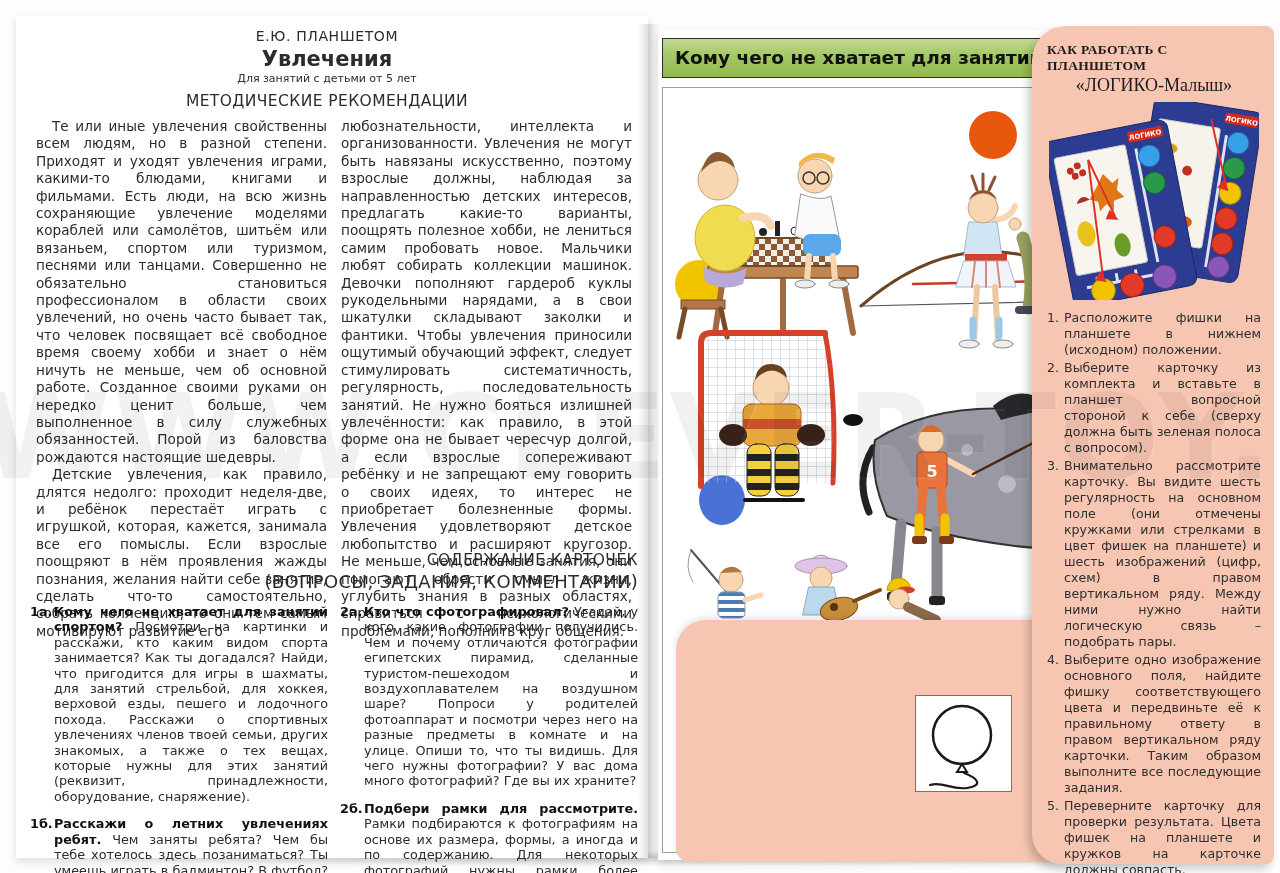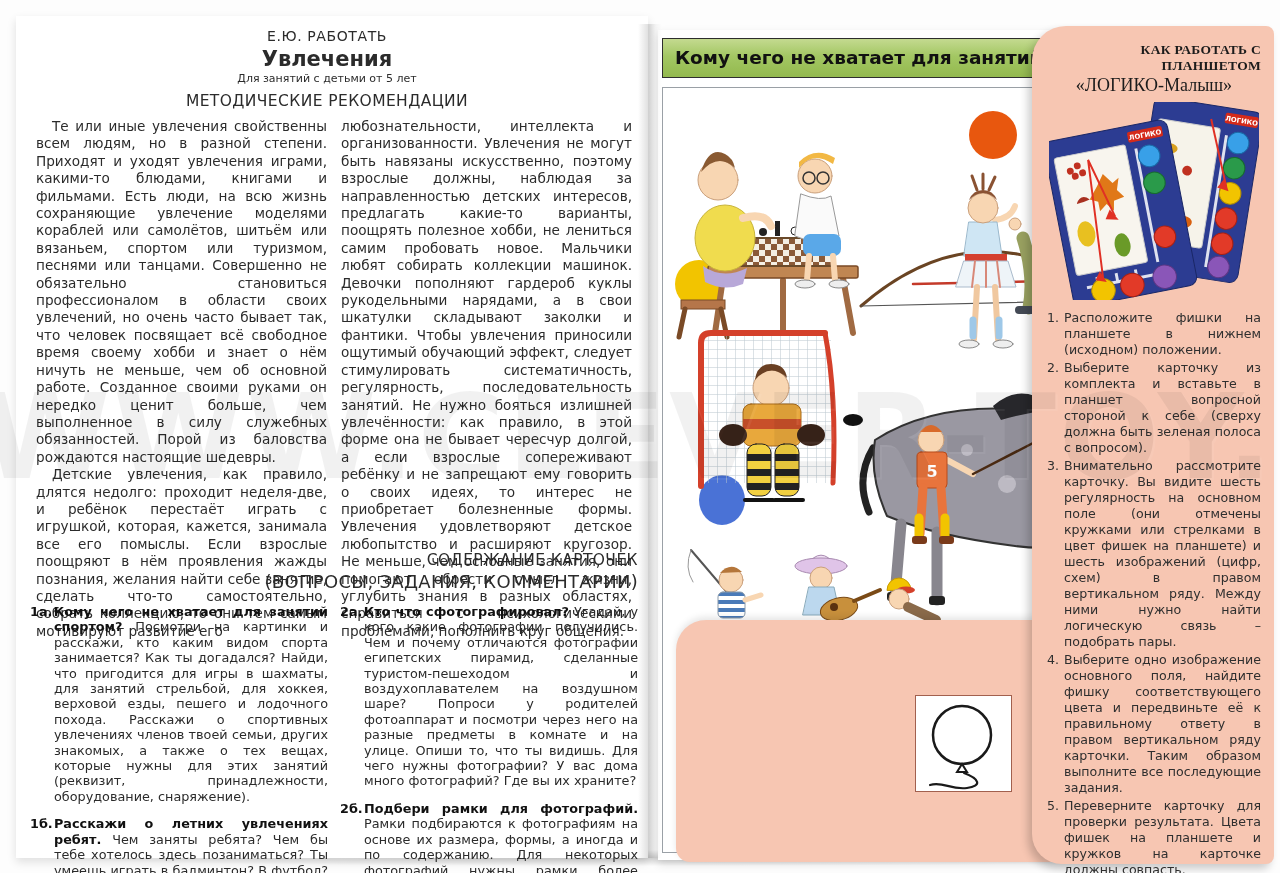--- a/index.html
+++ b/index.html
@@ -44,39 +44,39 @@
   
   .flap{position:absolute;left:676px;top:620px;width:458px;height:242px;background:#f7c6b2;
     border-radius:30px 26px 14px 14px;z-index:2;box-shadow:0 -3px 7px rgba(0,0,0,.10);}
   .balloon-box{position:absolute;left:239px;top:75px;width:97px;height:97px;background:#fff;
     border:1px solid #a2604e;box-sizing:border-box;}
   
   .panel{position:absolute;left:1032px;top:26px;width:242px;height:838px;box-sizing:border-box;
     background:#f7c6b2;border-radius:34px 8px 8px 30px;z-index:3;
     box-shadow:-4px 5px 9px rgba(0,0,0,.20);padding:16px 13px 10px 15px;}
   .p-title1{font-family:"Liberation Serif","DejaVu Serif",serif;font-weight:bold;
-    font-size:13.5px;text-align:right;letter-spacing:.3px;color:#1c1c1c;}
+    font-size:13.5px;text-align:left;letter-spacing:.3px;color:#1c1c1c;}
   .p-title2{font-family:"Liberation Serif","DejaVu Serif",serif;font-weight:normal;
     font-size:18px;text-align:center;color:#1c1c1c;margin-top:1px;}
   .tablets{text-align:center;margin-top:6px;}
   .steps{list-style:none;margin:6px 0 0 0;padding:0;}
   .steps li{position:relative;padding-left:17px;margin-bottom:2px;
     font-size:12.6px;line-height:16px;text-align:justify;color:#2f2f2f;}
   .steps .sn{position:absolute;left:0;top:0;}
 </style>
 </head>
 <body>
 
 <div class="stage">
 
   <div class="floor-shadow"></div>
 
   <div class="page-left">
     <div class="lp-head">
-      <div class="author">Е.Ю. РАБОТАТЬ</div>
+      <div class="author">Е.Ю. ПЛАНШЕТОМ</div>
       <div class="bk-title">Увлечения</div>
       <div class="bk-sub">Для занятий с детьми от 5 лет</div>
       <div class="sec-head">МЕТОДИЧЕСКИЕ РЕКОМЕНДАЦИИ</div>
     </div>
 
     <div class="lp-cols">
       <div class="col">
         <p class="indent">Те или иные увлечения свойственны всем людям, но в разной степени. Приходят и уходят увлечения играми, какими-то блюдами, книгами и фильмами. Есть люди, на всю жизнь сохраняющие увлечение моделями кораблей или самолётов, шитьём или вязаньем, спортом или туризмом, песнями или танцами. Совершенно не обязательно становиться профессионалом в области своих увлечений, но очень часто бывает так, что человек посвящает всё свободное время своему хобби и знает о нём ничуть не меньше, чем об основной работе. Созданное своими руками он нередко ценит больше, чем выполненное в силу служебных обязанностей. Порой из баловства рождаются настоящие шедевры.</p>
         <p class="indent">Детские увлечения, как правило, длятся недолго: проходит неделя-две, и ребёнок перестаёт играть с игрушкой, которая, кажется, занимала все его помыслы. Если взрослые поощряют в нём проявления жажды познания, желания найти себе занятие, сделать что-то самостоятельно, собрать коллекцию, то они тем самым мотивируют развитие его</p>
       </div>
@@ -90,21 +90,21 @@
       <div class="sec-sub">(ВОПРОСЫ, ЗАДАНИЯ, КОММЕНТАРИИ)</div>
     </div>
 
     <div class="items-cols">
       <div class="col">
         <p class="item"><b class="inum">1а.</b> <b>Кому чего не хватает для занятий спортом?</b> <span>Посмотри на картинки и расскажи, кто каким видом спорта занимается? Как ты догадался? Найди, что пригодится для игры в шахматы, для занятий стрельбой, для хоккея, верховой езды, пешего и лодочного похода. Расскажи о спортивных увлечениях членов твоей семьи, других знакомых, а также о тех вещах, которые нужны для этих занятий (реквизит, принадлежности, оборудование, снаряжение).</span></p>
         <p class="item"><b class="inum">1б.</b> <b>Расскажи о летних увлечениях ребят.</b> <span>Чем заняты ребята? Чем бы тебе хотелось здесь позаниматься? Ты умеешь играть в бадминтон? В футбол? Какими видами спорта нужно заниматься вдвоём? Рисование – это тоже спорт? Назови разные виды спорта, которыми можно заниматься зимой. Есть ли такой спорт, которым можно заниматься в помещении?</span></p>
       </div>
       <div class="col">
         <p class="item"><b class="inum">2а.</b> <b>Кто что сфотографировал?</b> <span>Угадай, у кого какие фотографии получились. Чем и почему отличаются фотографии египетских пирамид, сделанные туристом-пешеходом и воздухоплавателем на воздушном шаре? Попроси у родителей фотоаппарат и посмотри через него на разные предметы в комнате и на улице. Опиши то, что ты видишь. Для чего нужны фотографии? У вас дома много фотографий? Где вы их храните?</span></p>
-        <p class="item"><b class="inum">2б.</b> <b>Подбери рамки для фотографий.</b> <span>Рамки подбираются к фотографиям на основе их размера, формы, а иногда и по содержанию. Для некоторых фотографий нужны рамки более изысканные, романтичные, выполненные в старинном стиле или, наоборот, ультрасовременные. Возьми несколько семейных фотографий и сделай к ним рамки. Какие</span></p>
+        <p class="item"><b class="inum">2б.</b> <b>Подбери рамки для рассмотрите.</b> <span>Рамки подбираются к фотографиям на основе их размера, формы, а иногда и по содержанию. Для некоторых фотографий нужны рамки более изысканные, романтичные, выполненные в старинном стиле или, наоборот, ультрасовременные. Возьми несколько семейных фотографий и сделай к ним рамки. Какие</span></p>
       </div>
     </div>
   </div>
 
   <div class="spine"></div>
 
   <div class="game-card">
     <div class="banner"><span>Кому чего не хватает для занятий спортом</span></div>
 
     <div class="illo">

